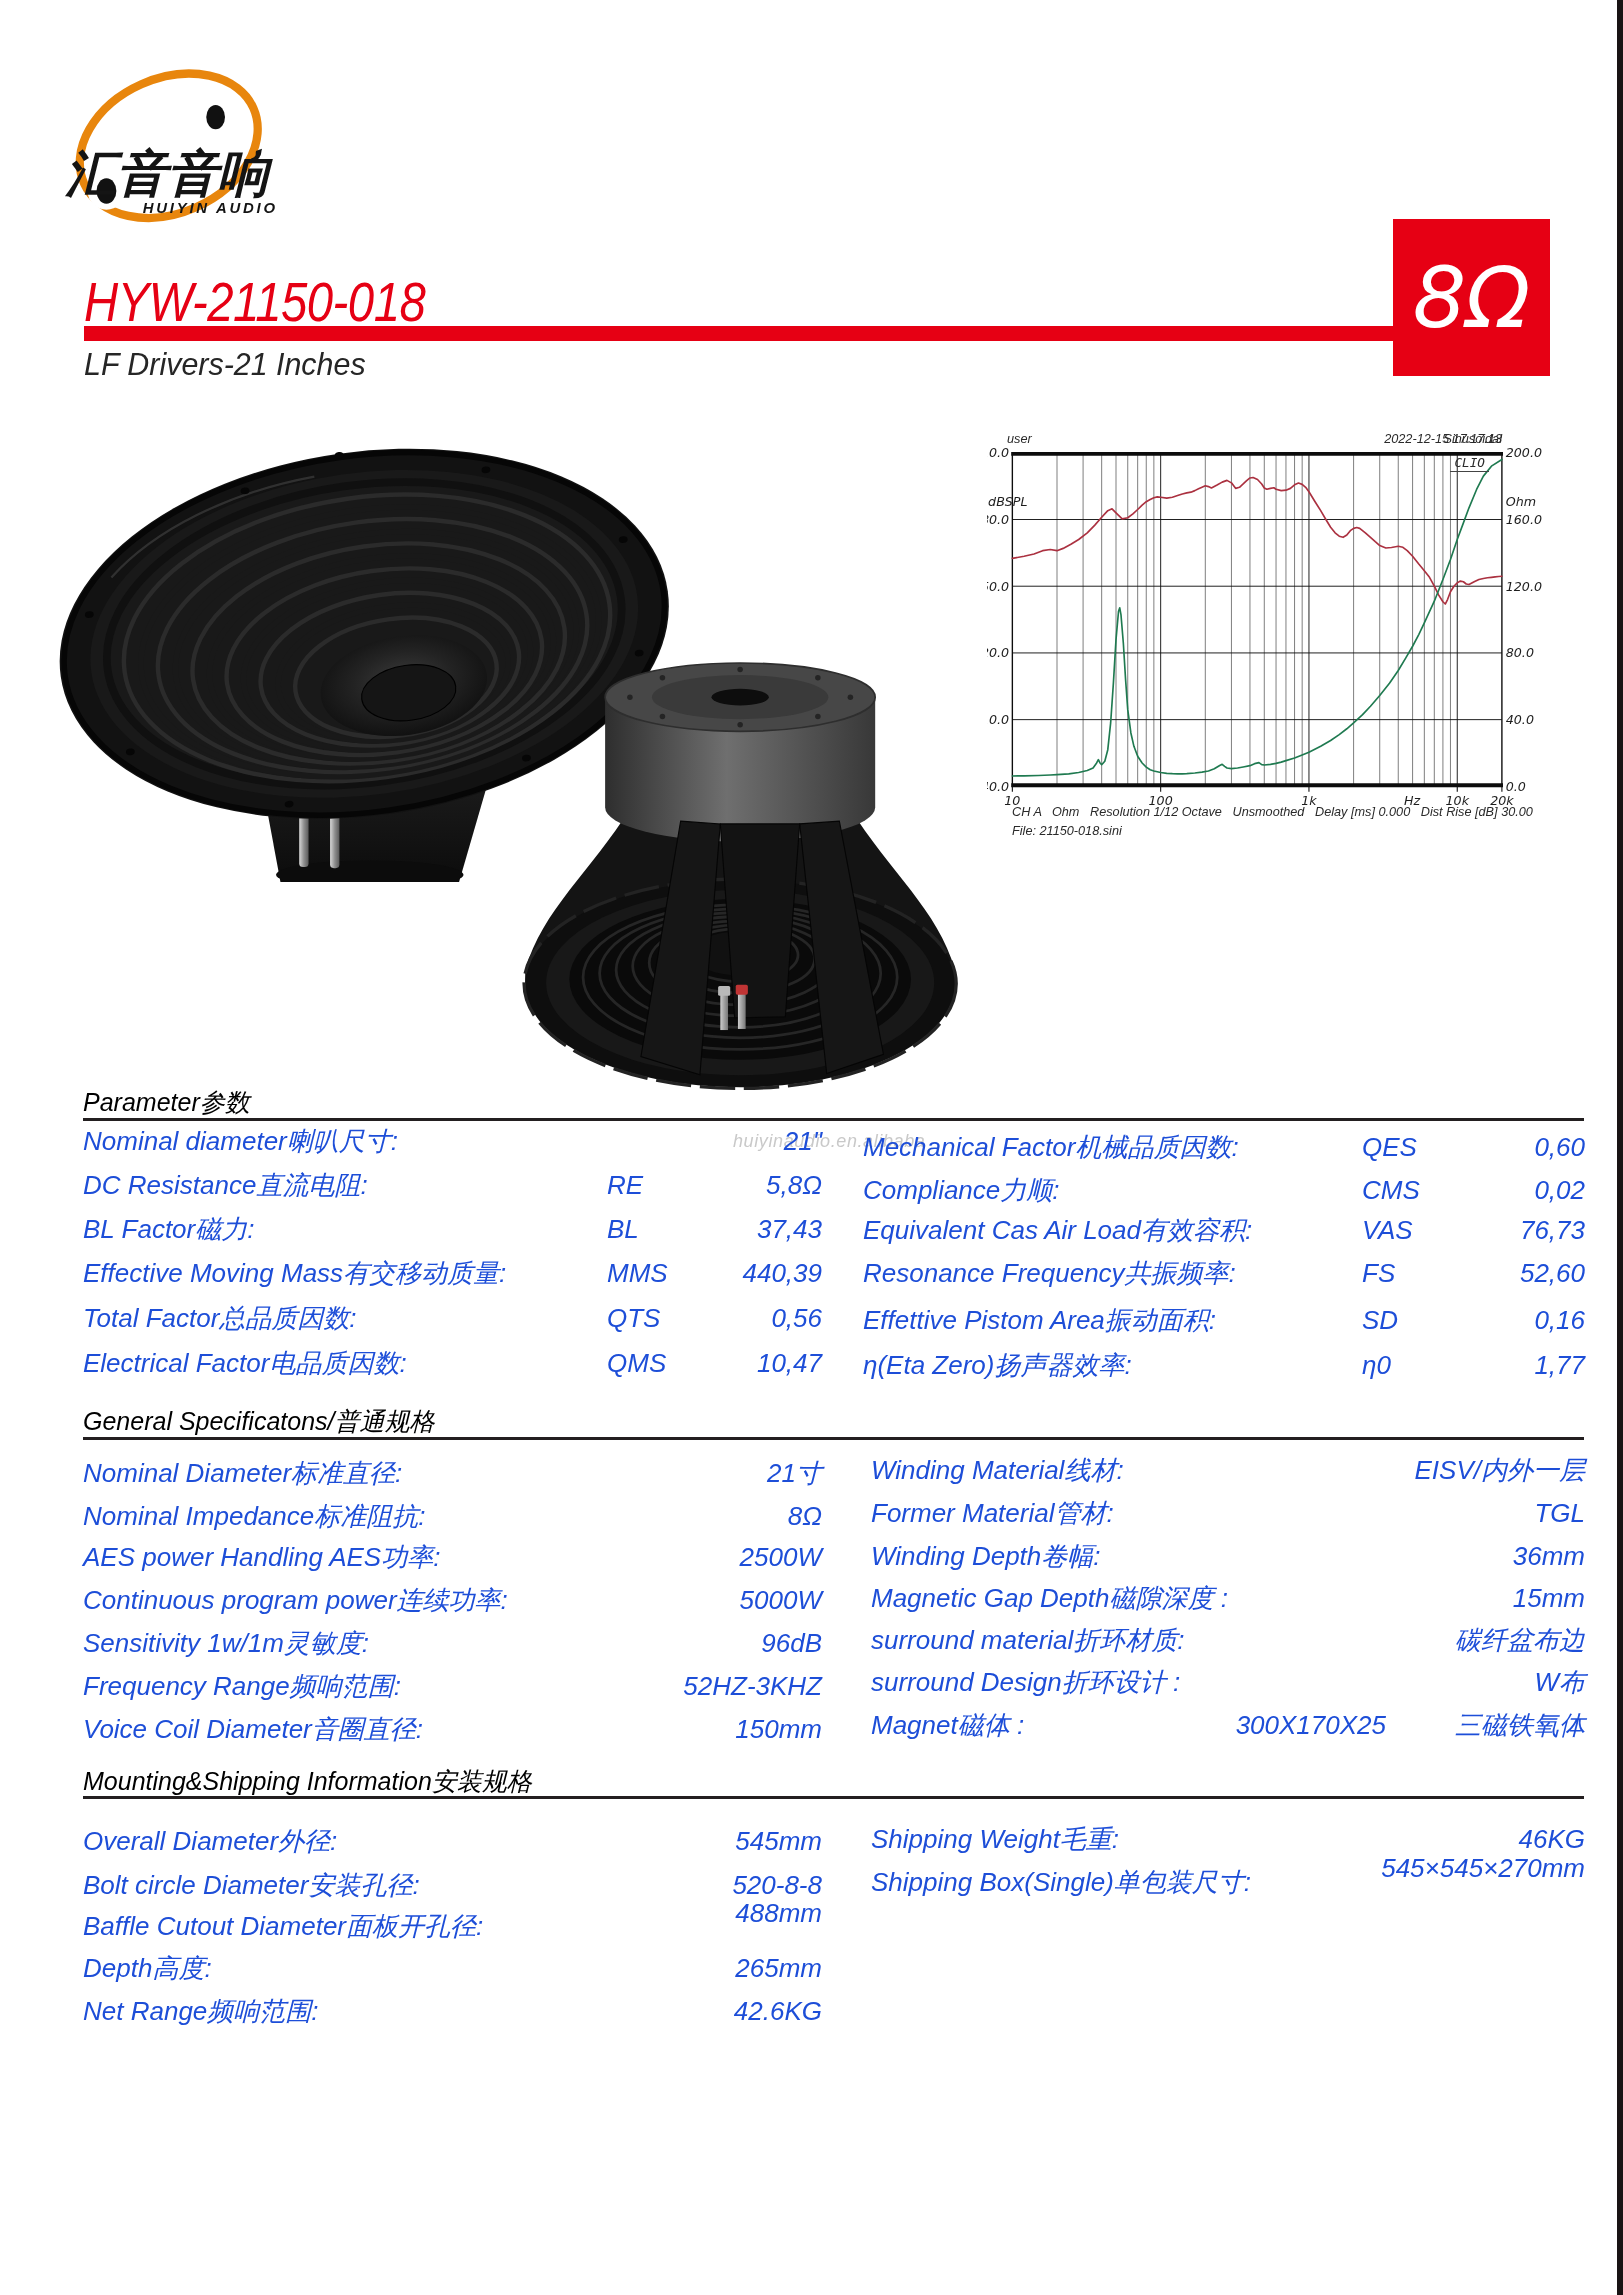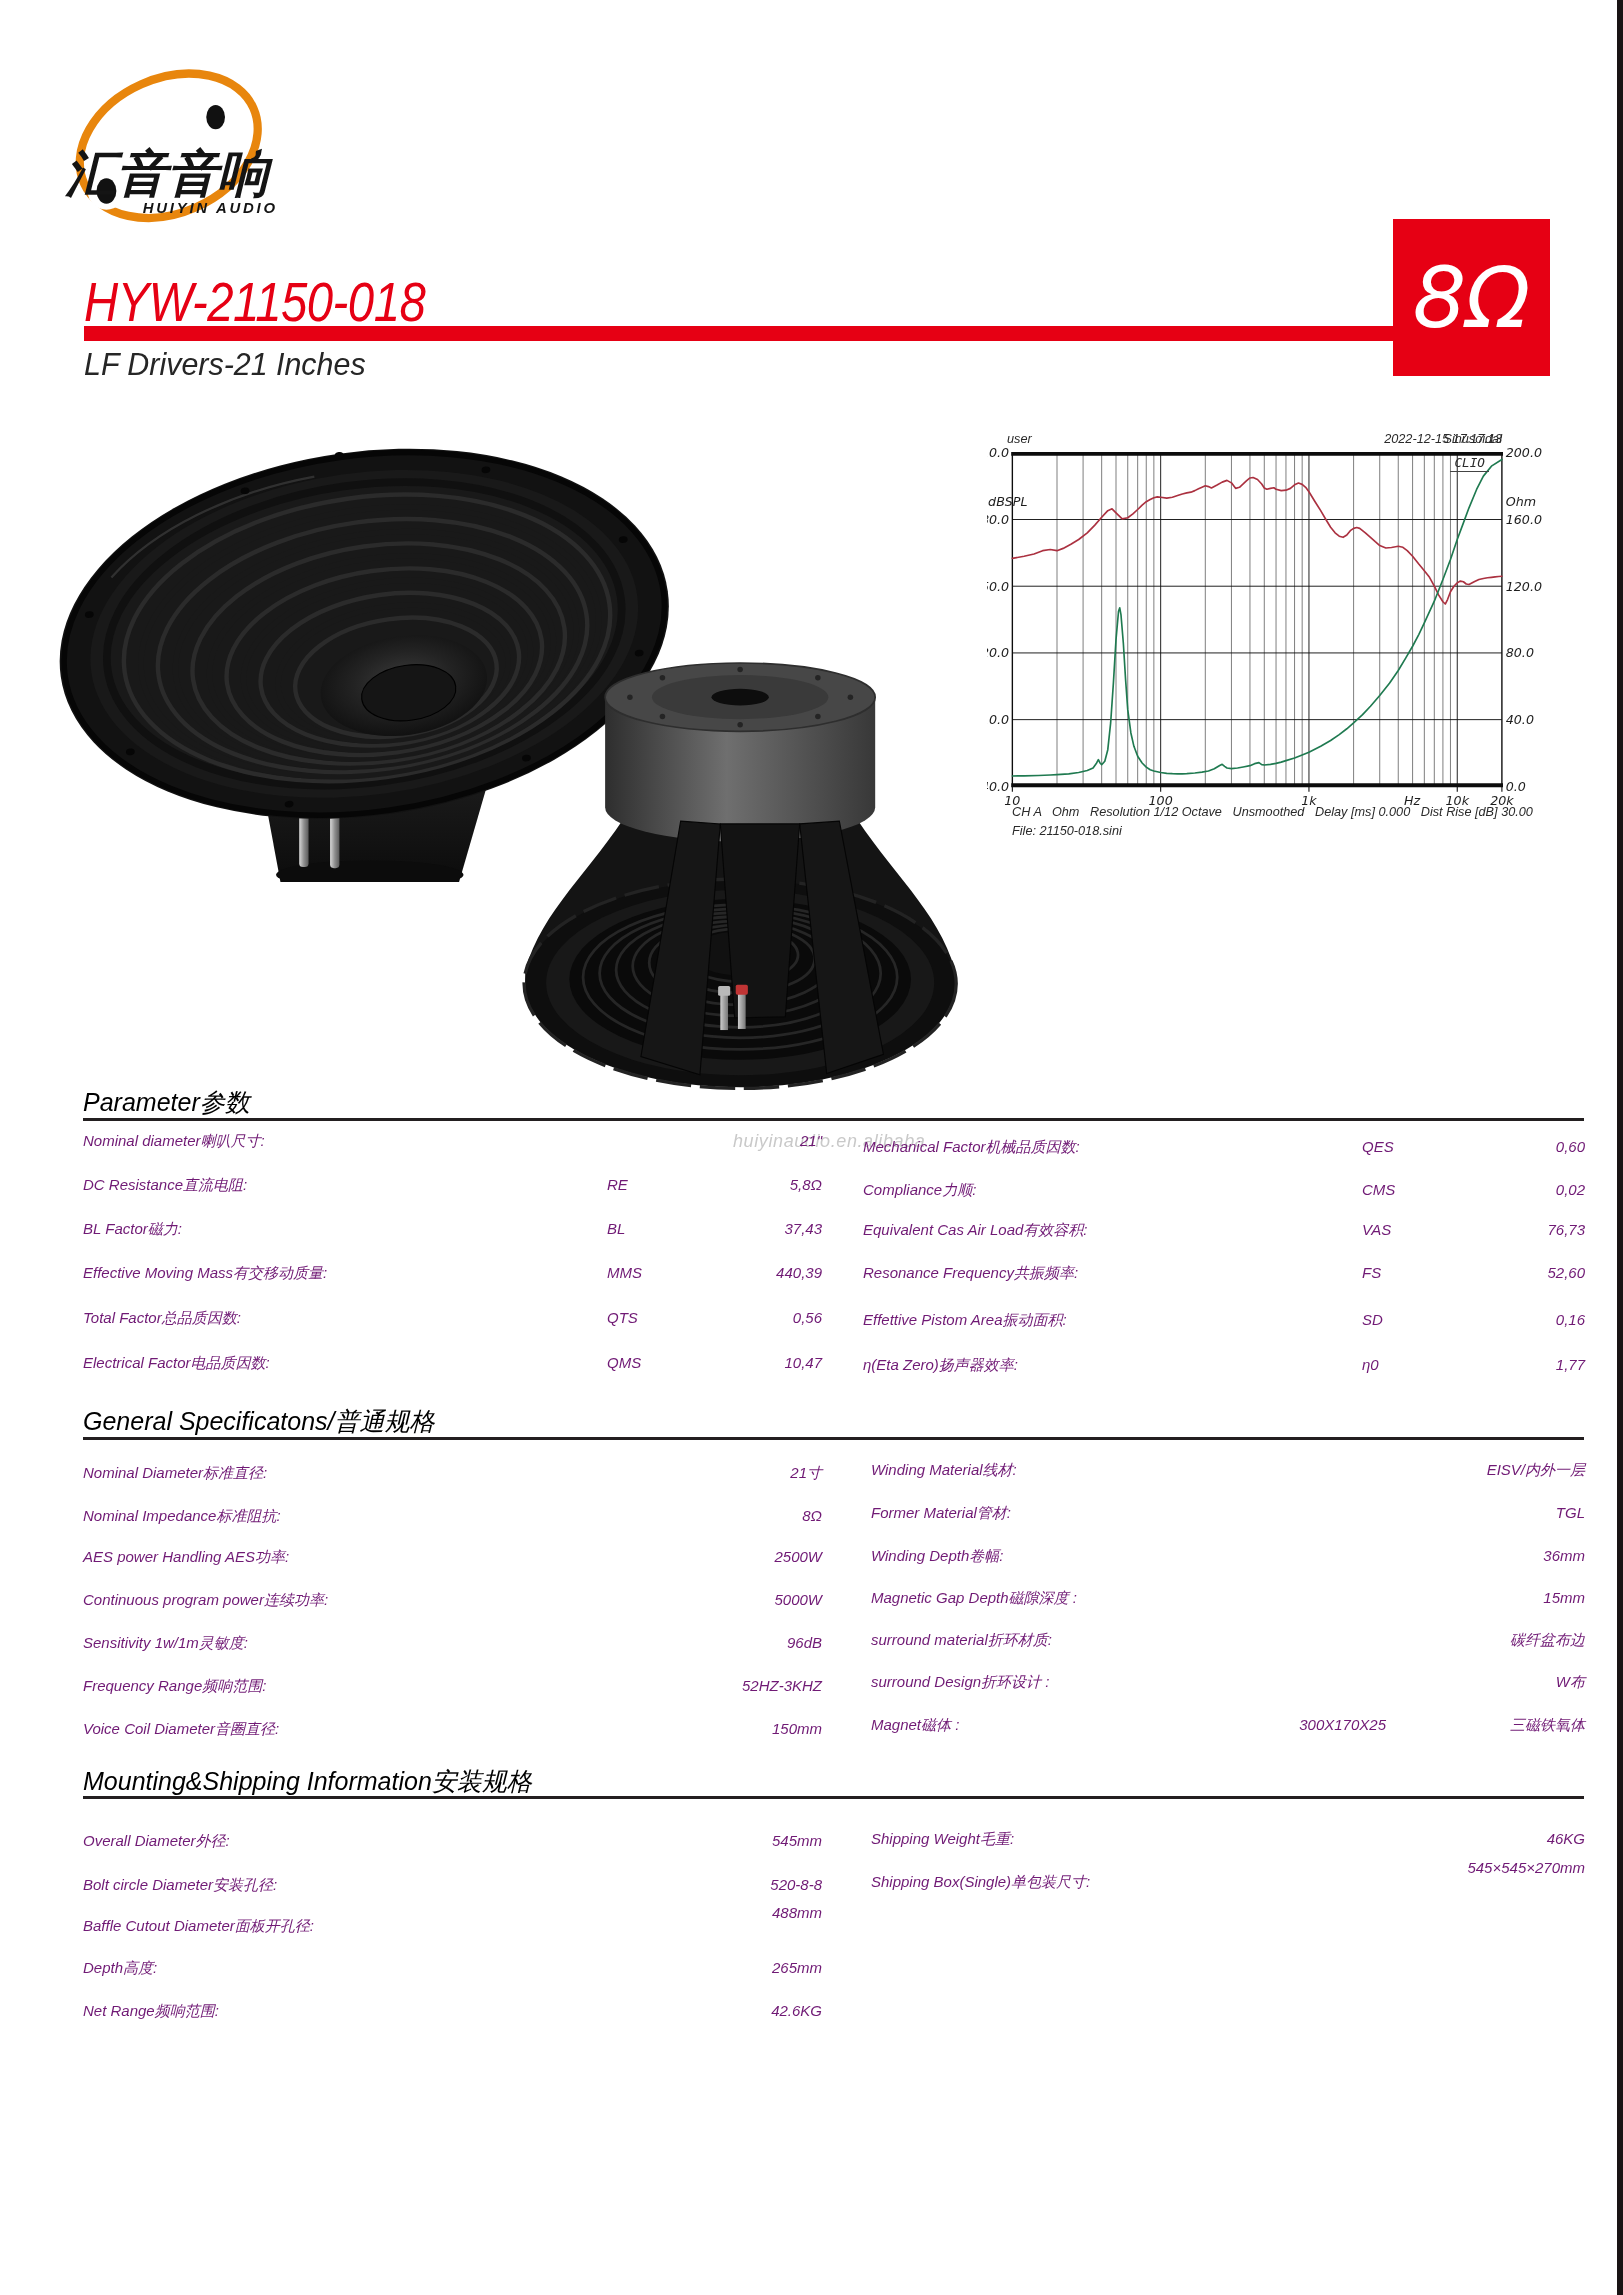--- a/index.html
+++ b/index.html
@@ -5,21 +5,21 @@
   html,body{margin:0;padding:0;background:#fff;font-family:"Liberation Sans","DejaVu Sans",sans-serif;color:#1b1b1b;}
   .page{position:relative;width:1623px;height:2295px;background:#ffffff;overflow:hidden;font-style:italic;}
   .abs{position:absolute;}
   .model-title{position:absolute;left:84px;top:270px;font-size:55px;letter-spacing:-0.6px;color:#e60014;transform:scaleX(.86);transform-origin:left top;white-space:nowrap;}
   .redbar{position:absolute;left:84px;top:326px;width:1342px;height:15px;background:#e60014;}
   .subtitle{position:absolute;left:84px;top:346px;font-size:32px;color:#262626;transform:scaleX(.95);transform-origin:left top;white-space:nowrap;}
   .badge{position:absolute;left:1393px;top:219px;width:157px;height:157px;background:#e60014;color:#fff;display:flex;align-items:center;justify-content:center;font-size:84px;font-family:"DejaVu Sans","Liberation Sans",sans-serif;}
   .edge-strip{position:absolute;left:1617px;top:0;width:6px;height:2295px;background:#181314;}
   .sec-title{position:absolute;left:83px;font-size:25px;height:33px;line-height:33px;white-space:nowrap;color:#000000;}
   .h-rule{position:absolute;left:83px;width:1501px;height:3.3px;background:#231f20;}
-  .row{position:absolute;font-size:15px;height:32px;line-height:32px;white-space:nowrap;color:#701a75;}
+  .row{position:absolute;font-size:26px;height:32px;line-height:32px;white-space:nowrap;color:#1d4ed8;}
   .row .lbl{position:absolute;left:0;top:0;}
   .row .sym{position:absolute;top:0;}
   .row .val{position:absolute;top:0;right:0;text-align:right;}
   .watermark{position:absolute;left:733px;top:1131px;font-size:18px;color:#c9c9c9;letter-spacing:0.6px;}
   .chart .ct{position:absolute;font-size:12.7px;color:#2a2a2a;}
   .chart svg text{font-family:"DejaVu Sans","Liberation Sans",sans-serif;}
 </style>
 </head>
 <body>
 

